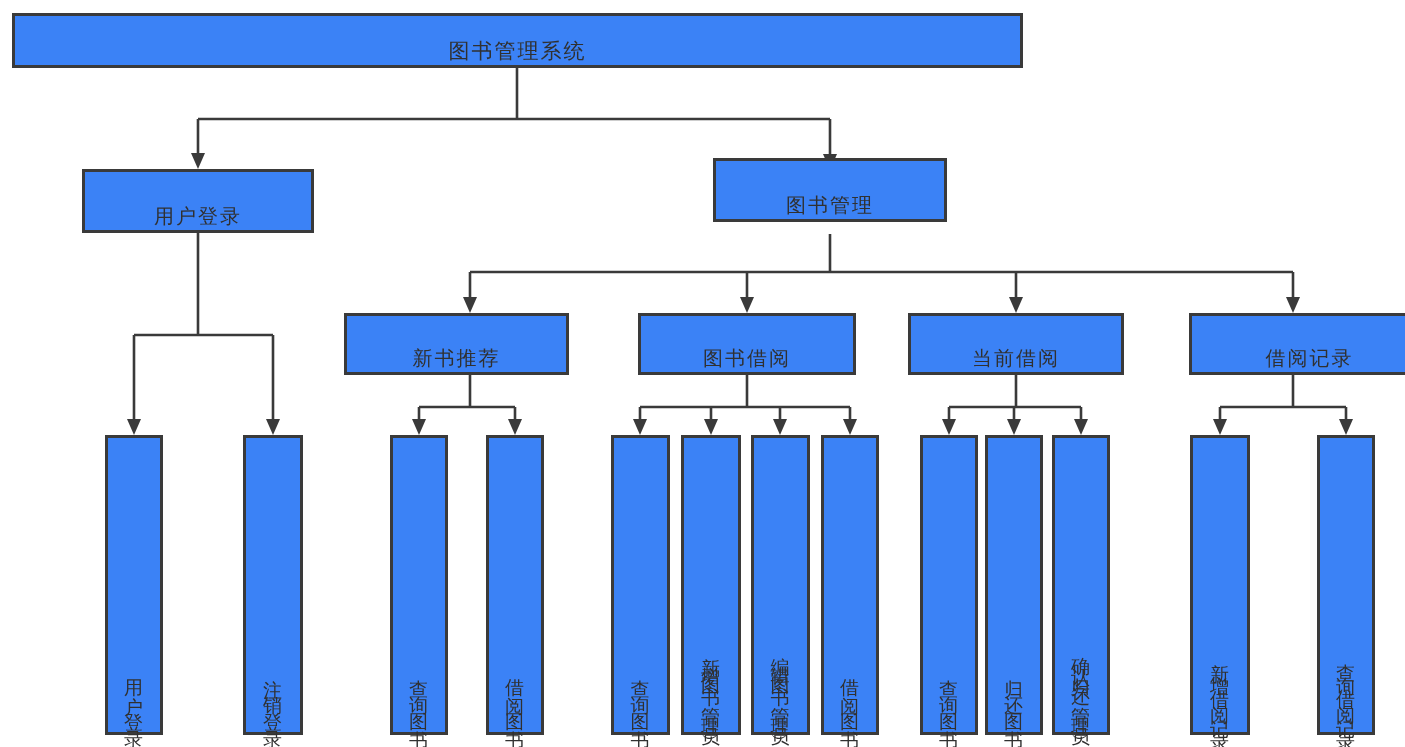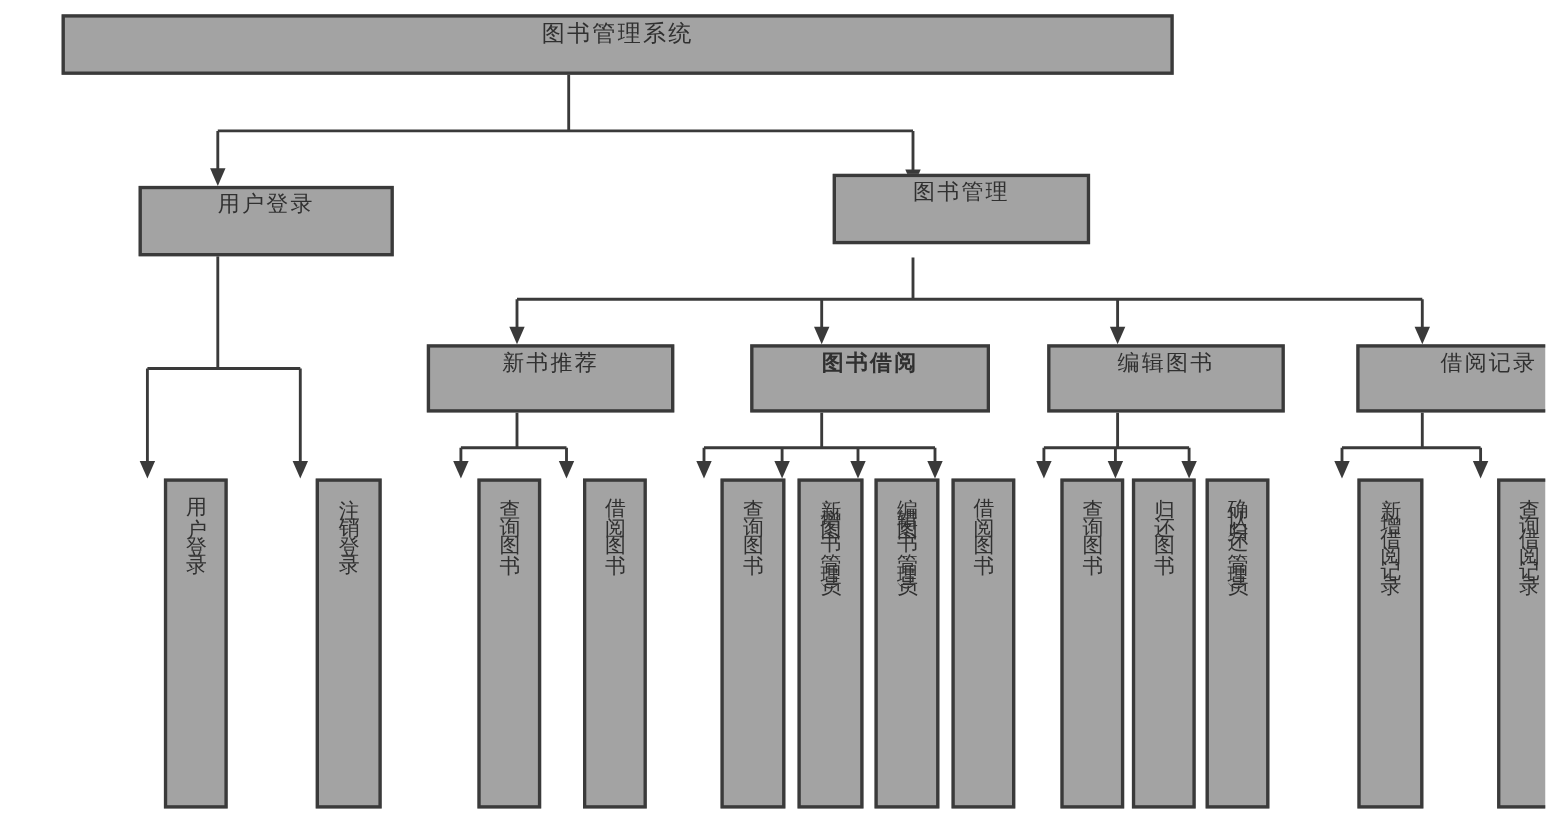--- a/index.html
+++ b/index.html
@@ -17,28 +17,27 @@
   }
   svg.connectors {
     position: absolute;
     left: 0; top: 0;
     width: 1405px;
     height: 747px;
   }
   .box {
     position: absolute;
     box-sizing: border-box;
-    background: #a3a3a3;
+    background: #3b82f6;
     border: 3px solid #3a3a3a;
     display: flex;
-    align-items: flex-start;
+    align-items: flex-end;
     justify-content: center;
     color: #303030;
     text-align: center;
-    margin-left: 44px;
   }
   .hbox {
     font-size: 20px;
     letter-spacing: 2px;
     white-space: nowrap;
   }
   .root-box { font-size: 21px; }
   .vbox span {
     writing-mode: vertical-rl;
     text-orientation: upright;
@@ -111,25 +110,25 @@
   <div class="box hbox" style="left:82px;top:169px;width:232px;height:64px;">
     <span>用户登录</span>
   </div>
   <div class="box hbox" style="left:713px;top:158px;width:234px;height:64px;">
     <span>图书管理</span>
   </div>
 
   <div class="box hbox" style="left:344px;top:313px;width:225px;height:62px;">
     <span>新书推荐</span>
   </div>
-  <div class="box hbox" style="left:638px;top:313px;width:218px;height:62px;font-weight:bold;">
+  <div class="box hbox" style="left:638px;top:313px;width:218px;height:62px;">
     <span>图书借阅</span>
   </div>
   <div class="box hbox" style="left:908px;top:313px;width:216px;height:62px;">
-    <span>编辑图书</span>
+    <span>当前借阅</span>
   </div>
   <div class="box hbox" style="left:1189px;top:313px;width:241px;height:62px;">
     <span>借阅记录</span>
   </div>
 
   <div class="box vbox" style="left:105px;top:435px;width:58px;height:300px;">
     <span>用户登录</span>
   </div>
   <div class="box vbox" style="left:243px;top:435px;width:60px;height:300px;">
     <span>注销登录</span>

